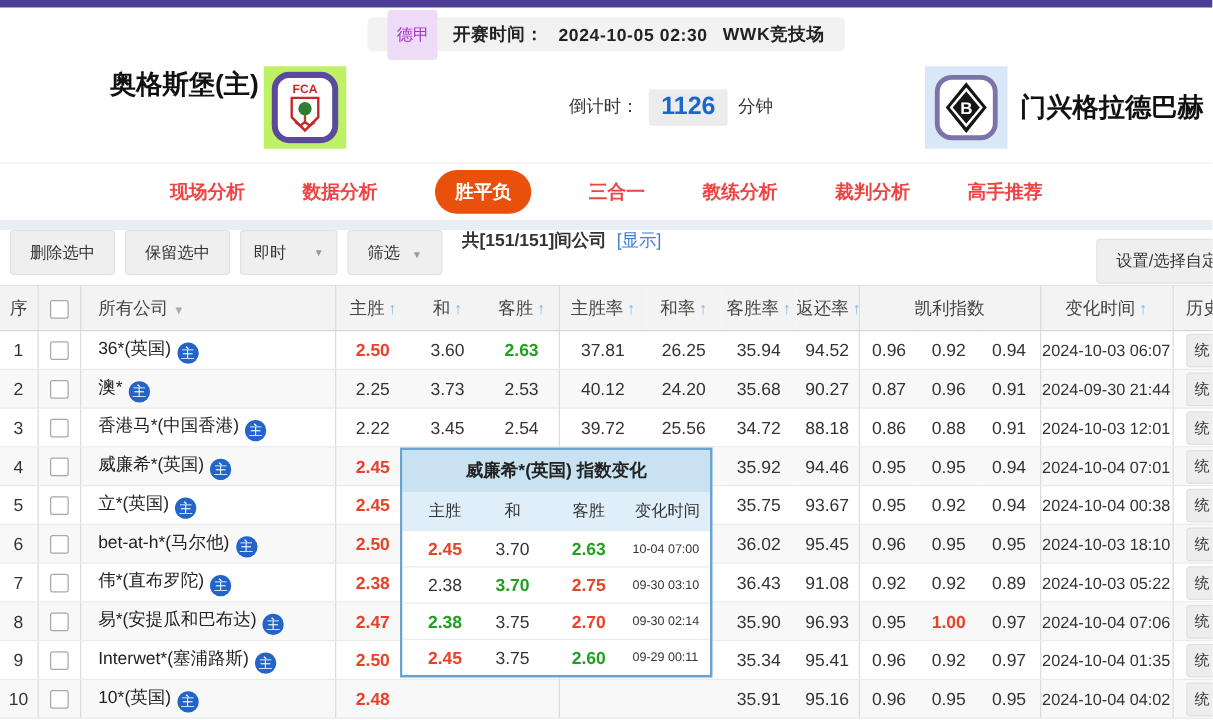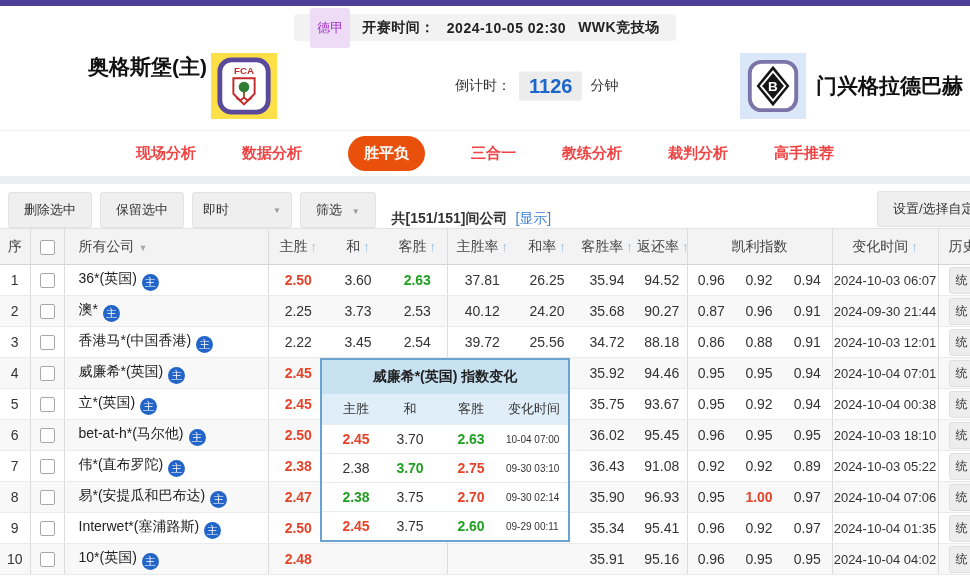--- a/index.html
+++ b/index.html
@@ -14,35 +14,35 @@
   .pill { display: inline-flex; align-items: center; gap: 12px; background: #f2f2f2; border-radius: 4px; padding: 0 16px; font-size: 14px; font-weight: bold; color: #222; }
   .league-badge { background: #eedcf6; color: #a233c9; font-weight: normal; font-size: 13px; padding: 11px 7px; border-radius: 3px; }
   .pill .kick { letter-spacing: 0.5px; }
 
   
   .match-header { position: relative; height: 89px; }
   .team-name { font-size: 21px; font-weight: bold; color: #111; }
   .home-block { position: absolute; left: 88px; top: 50%; transform: translateY(-50%); display: flex; align-items: flex-start; gap: 4px; }
   .away-block { position: absolute; left: 740px; top: 50%; transform: translateY(-50%); display: flex; align-items: center; gap: 10px; }
   .logo-tile { width: 66px; height: 66px; display: flex; align-items: center; justify-content: center; }
-  .home-tile { background: #fde047; }
+  .home-tile { background: #bef264; }
   .away-tile { background: #d9e7f8; }
   .countdown { position: absolute; left: 455px; top: 50%; transform: translateY(-50%); display: flex; align-items: center; gap: 8px; font-size: 14px; color: #333; }
   .cd-value { background: #ececec; padding: 3px 10px; font-size: 20px; font-weight: bold; color: #1a66cc; border-radius: 2px; }
 
   
   .nav { display: flex; justify-content: center; align-items: center; gap: 46px; height: 46px; border-top: 1px solid #f0f0f0; }
   .tab { font-size: 15px; font-weight: bold; color: #ef4444; cursor: pointer; white-space: nowrap; }
   .tab.active { background: #e8500c; color: #fff; padding: 8px 16px; border-radius: 19px; }
   .band { height: 8px; background: #e9eef5; }
 
   
-  .toolbar { position: relative; height: 44px; display: flex; align-items: flex-end; gap: 8px; padding: 0 8px; }
+  .toolbar { position: relative; height: 44px; display: flex; align-items: flex-start; gap: 8px; padding: 0 8px; }
   .tbtn { background: #efefef; border: 1px solid #e2e2e2; border-radius: 3px; padding: 8px 15px; font-size: 13px; color: #333; cursor: pointer; font-family: inherit; }
-  .tbtn.dd { display: inline-flex; align-items: center; justify-content: space-between; width: 100px; padding: 8px 10px; }
+  .tbtn.dd { display: inline-flex; align-items: center; justify-content: space-between; width: 78px; padding: 8px 10px; }
   .dd-arrow { color: #999; font-size: 8px; margin-left: 6px; }
   .count-wrap { margin-left: 8px; font-size: 14px; font-weight: bold; color: #333; }
   .show-link { color: #3d7fd6; font-weight: normal; margin-left: 4px; cursor: pointer; }
   .settings-btn { position: absolute; left: 877px; top: 7px; white-space: nowrap; }
 
   
   .odds-table { border-collapse: collapse; table-layout: fixed; width: 1001px; }
   .odds-table th, .odds-table td { font-size: 14px; text-align: center; height: 31px; padding: 0; border-bottom: 1px solid #eaeaea; overflow: hidden; white-space: nowrap; }
   .odds-table thead th { background: #f3f3f3; font-weight: normal; color: #444; height: 36px; border-top: 1px solid #e2e2e2; border-bottom: 1px solid #d5d5d5; }
   .sep-r { border-right: 1px solid #dcdcdc; }

